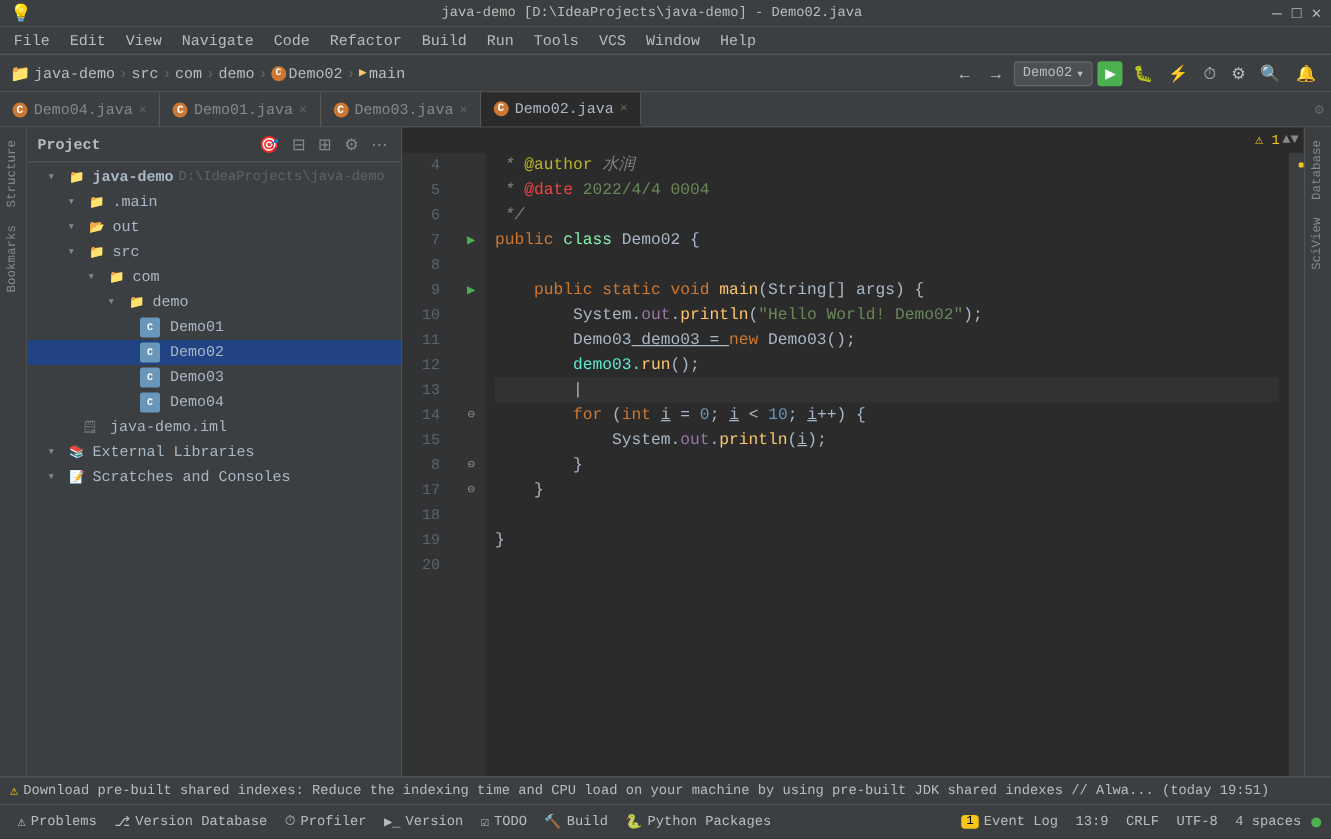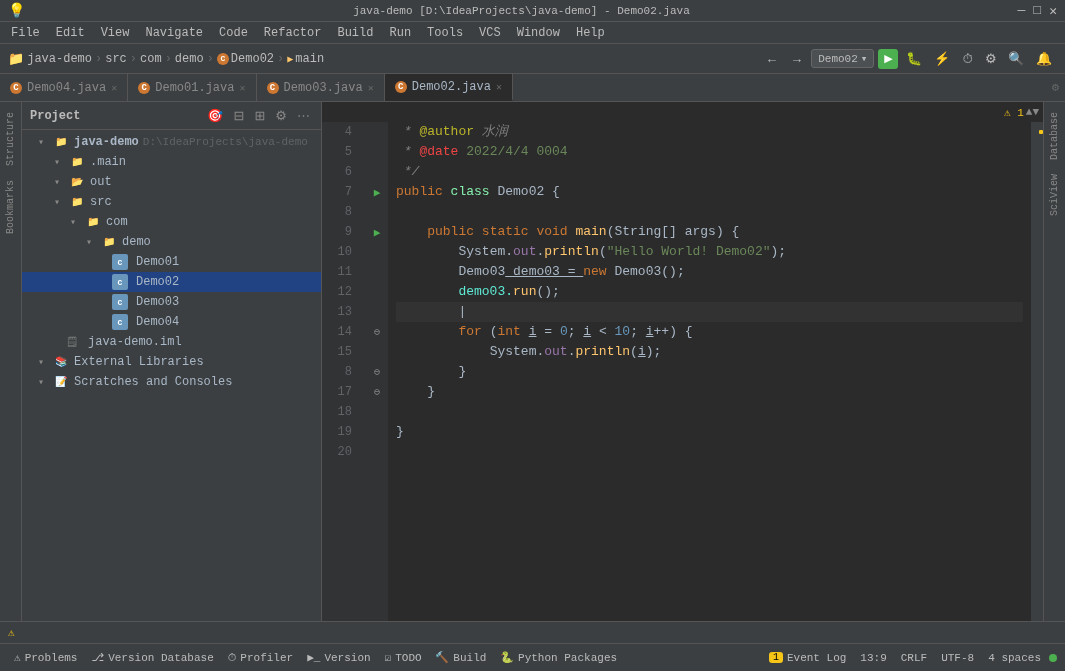--- a/index.html
+++ b/index.html
@@ -608,20 +608,21 @@
   </div>
 
   <div class="right-vtabs">
     <span class="vtab">Database</span>
     <span class="vtab">SciView</span>
   </div>
 </div>
 
 <div class="warning-banner">
   <span class="warning-icon">⚠</span>
+  <span>Download pre-built shared indexes: Reduce the indexing time and CPU load on your machine by using pre-built JDK shared indexes // Alwa... (today 19:51)</span>
 </div>
 
 <div class="bottom-bar">
   <div class="bottom-item">
     <span>⚠</span>
     <span>Problems</span>
   </div>
   <div class="bottom-item">
     <span>⎇</span>
     <span>Version Database</span>

